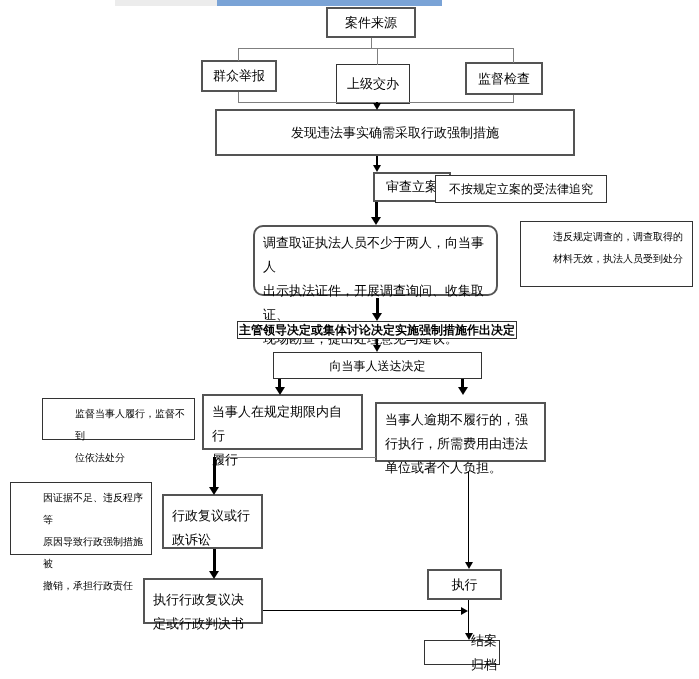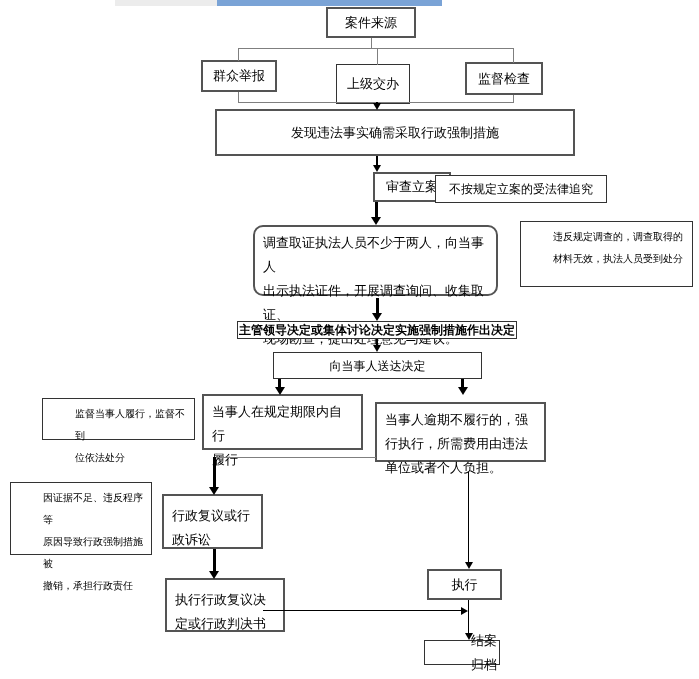--- a/index.html
+++ b/index.html
@@ -25,21 +25,21 @@
   #filing_note{left:435px;top:175px;width:172px;height:28px;font-size:12px;text-align:right;}
   #invest{left:253px;top:225px;width:245px;height:71px;border-radius:10px;}
   #invest_note{left:520px;top:221px;width:173px;height:66px;}
   #leader{left:237px;top:321px;width:280px;height:18px;font-size:12px;font-weight:bold;line-height:14px;}
   #deliver{left:273px;top:352px;width:209px;height:27px;font-size:12px;}
   #supervise_note{left:42px;top:398px;width:153px;height:42px;}
   #self_perform{left:202px;top:394px;width:161px;height:56px;}
   #overdue{left:375px;top:402px;width:171px;height:60px;}
   #revoked_note{left:10px;top:482px;width:142px;height:73px;}
   #review_lit{left:162px;top:494px;width:101px;height:55px;padding-top:8px;}
-  #exec_review{left:143px;top:578px;width:120px;height:54px;padding-top:8px;margin-left:22px;}
+  #exec_review{left:143px;top:578px;width:120px;height:46px;padding-top:8px;}
   #execute{left:427px;top:569px;width:75px;height:31px;}
   #close{left:424px;top:640px;width:76px;height:25px;padding-left:44px;}
 
   .v{position:absolute;width:1px;background:#7f7f7f;}
   .h{position:absolute;height:1px;background:#7f7f7f;}
   .stem{position:absolute;background:#000;}
   .ah{position:absolute;width:0;height:0;border-left:5px solid transparent;
       border-right:5px solid transparent;border-top:8px solid #000;}
   .ahs{position:absolute;width:0;height:0;border-left:4px solid transparent;
       border-right:4px solid transparent;border-top:7px solid #000;}

